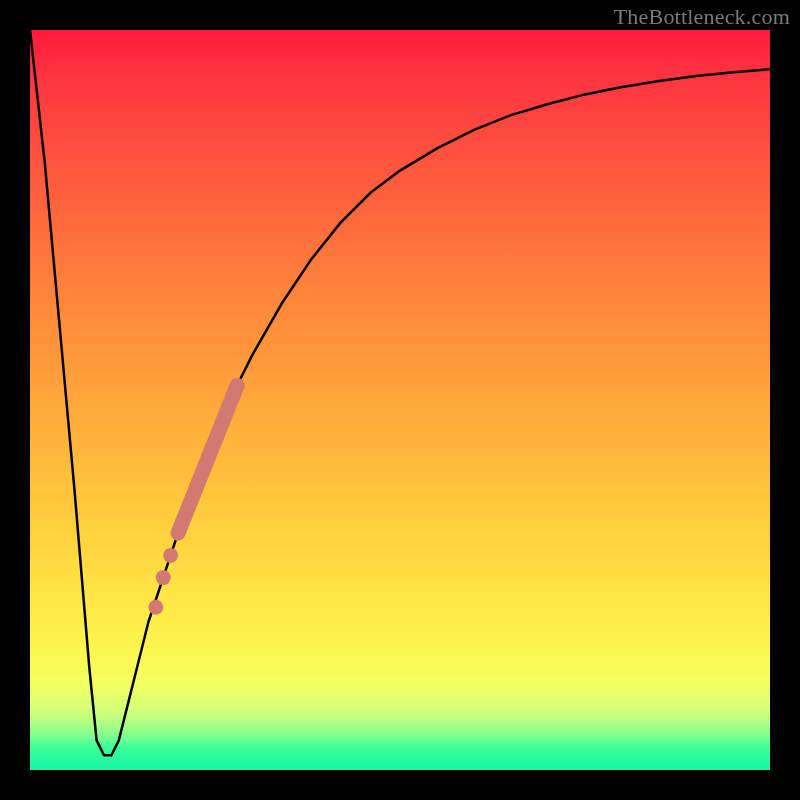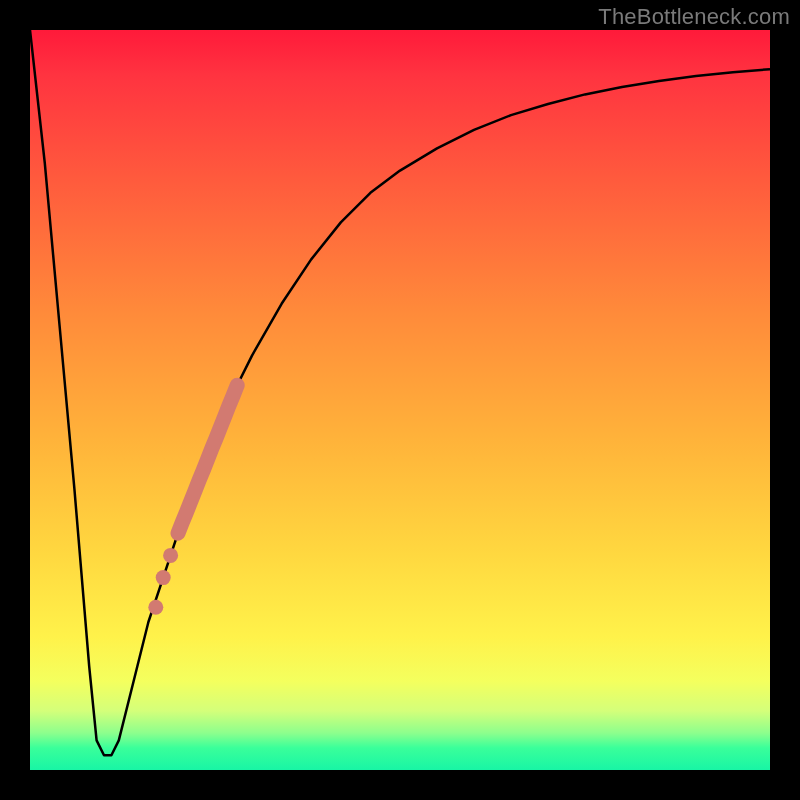--- a/index.html
+++ b/index.html
@@ -47,21 +47,21 @@
     width: 740px;
     height: 740px;
     pointer-events: none;
   }
   #attribution {
     position: absolute;
     top: 4px;
     right: 10px;
     color: #7a7a7a;
     font-size: 22px;
-    font-family: Liberation Sans, sans-serif;
+    font-family: Liberation Serif, serif;
     letter-spacing: 0.2px;
   }
 </style>
 </head>
 <body>
 
 <div id="frame">
 
   <div id="plot-area"></div>
 

